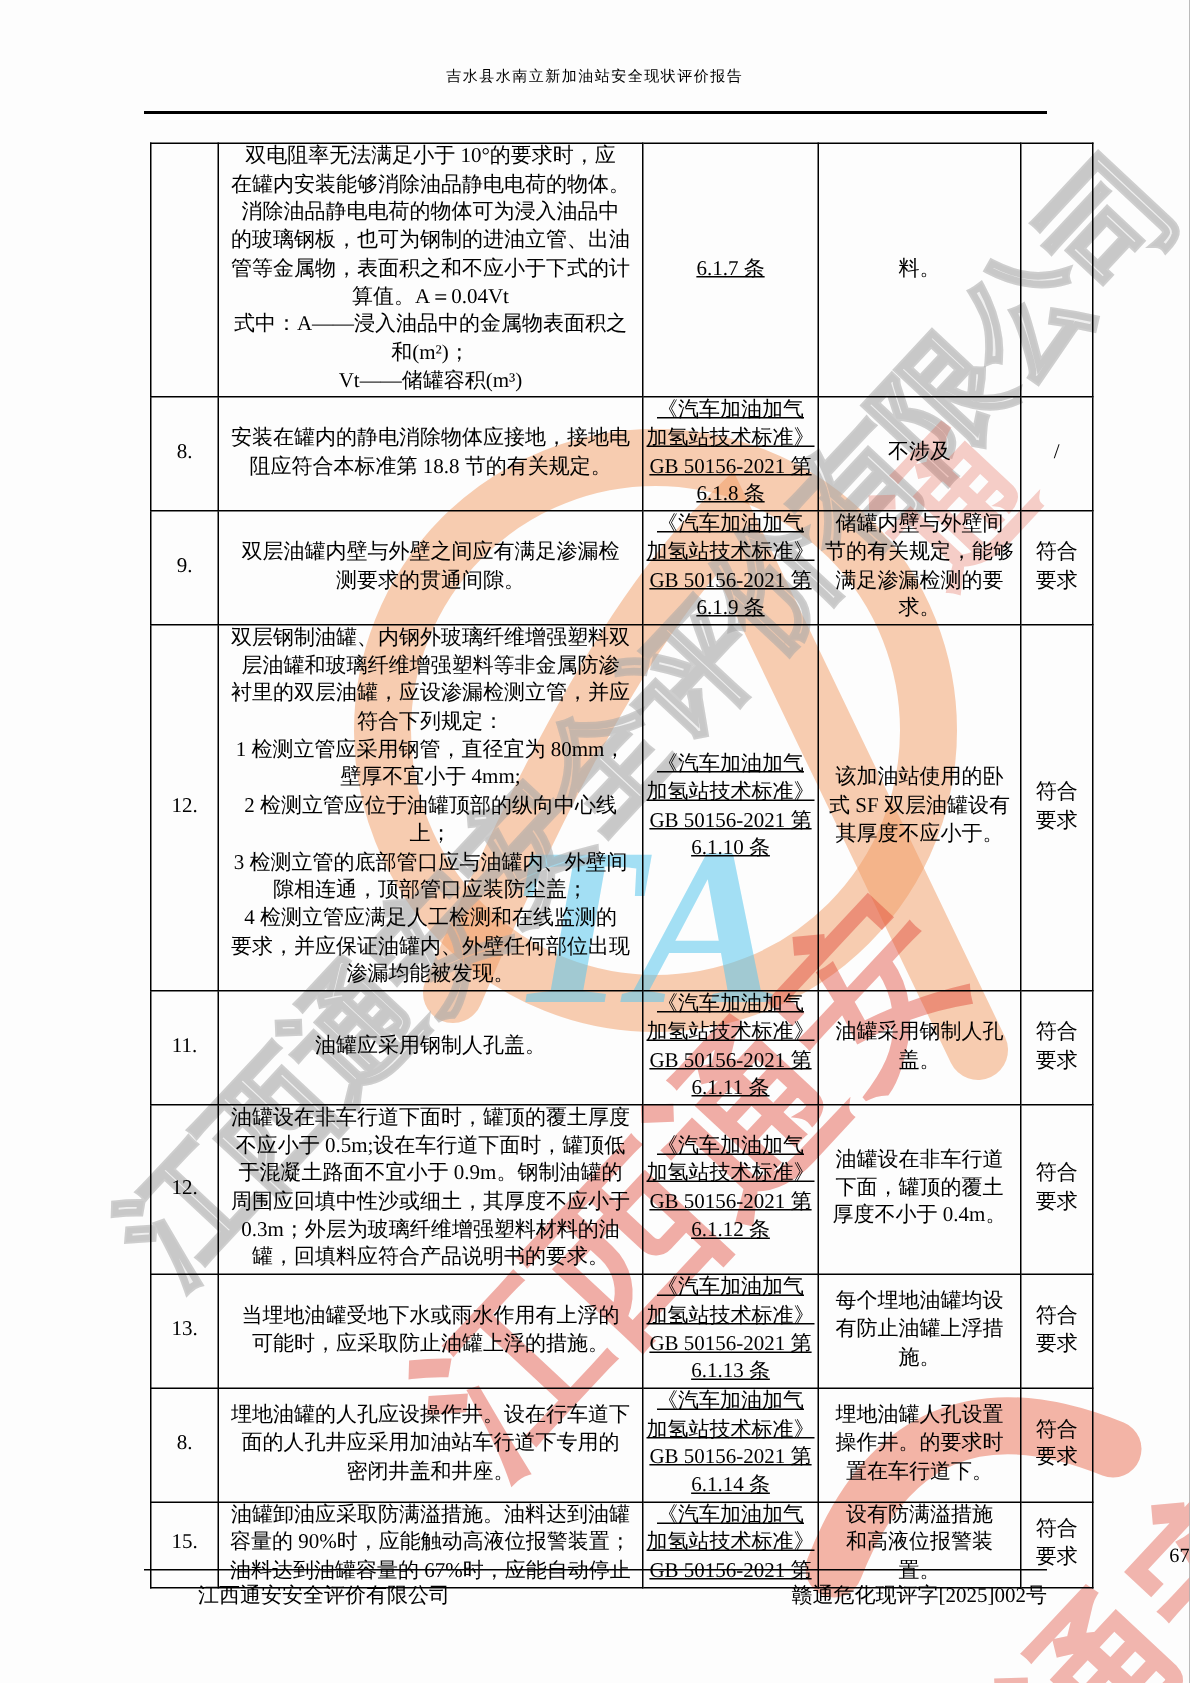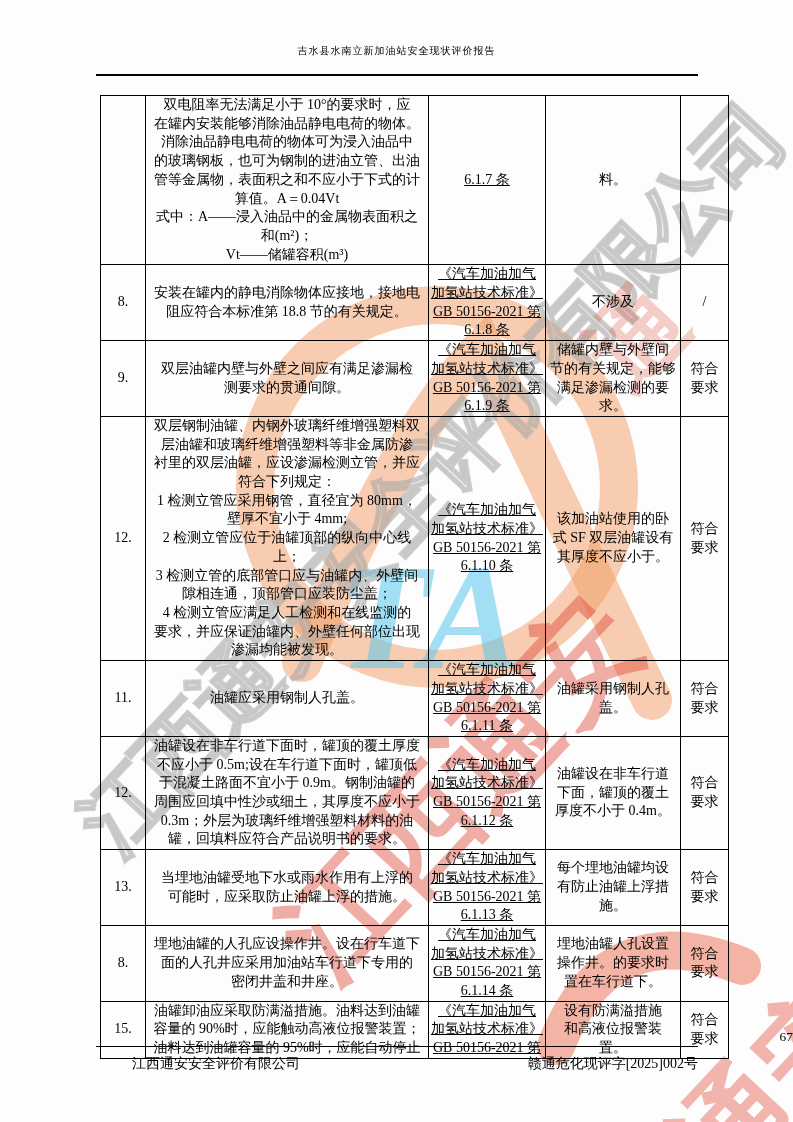--- a/index.html
+++ b/index.html
@@ -198,21 +198,21 @@
         <td class="c-finding">埋地油罐人孔设置
 操作井。的要求时
 置在车行道下。</td>
         <td class="c-status">符合
 要求</td>
       </tr>
       <tr class="h8">
         <td class="c-no">15.</td>
         <td class="c-content">油罐卸油应采取防满溢措施。油料达到油罐
 容量的 90%时，应能触动高液位报警装置；
-油料达到油罐容量的 95%时，应能自动停止</td>
+油料达到油罐容量的 67%时，应能自动停止</td>
         <td class="c-std">《汽车加油加气
 加氢站技术标准》
 GB 50156-2021 第</td>
         <td class="c-finding">设有防满溢措施
 和高液位报警装
 置。</td>
         <td class="c-status">符合
 要求</td>
       </tr>
     </tbody>

